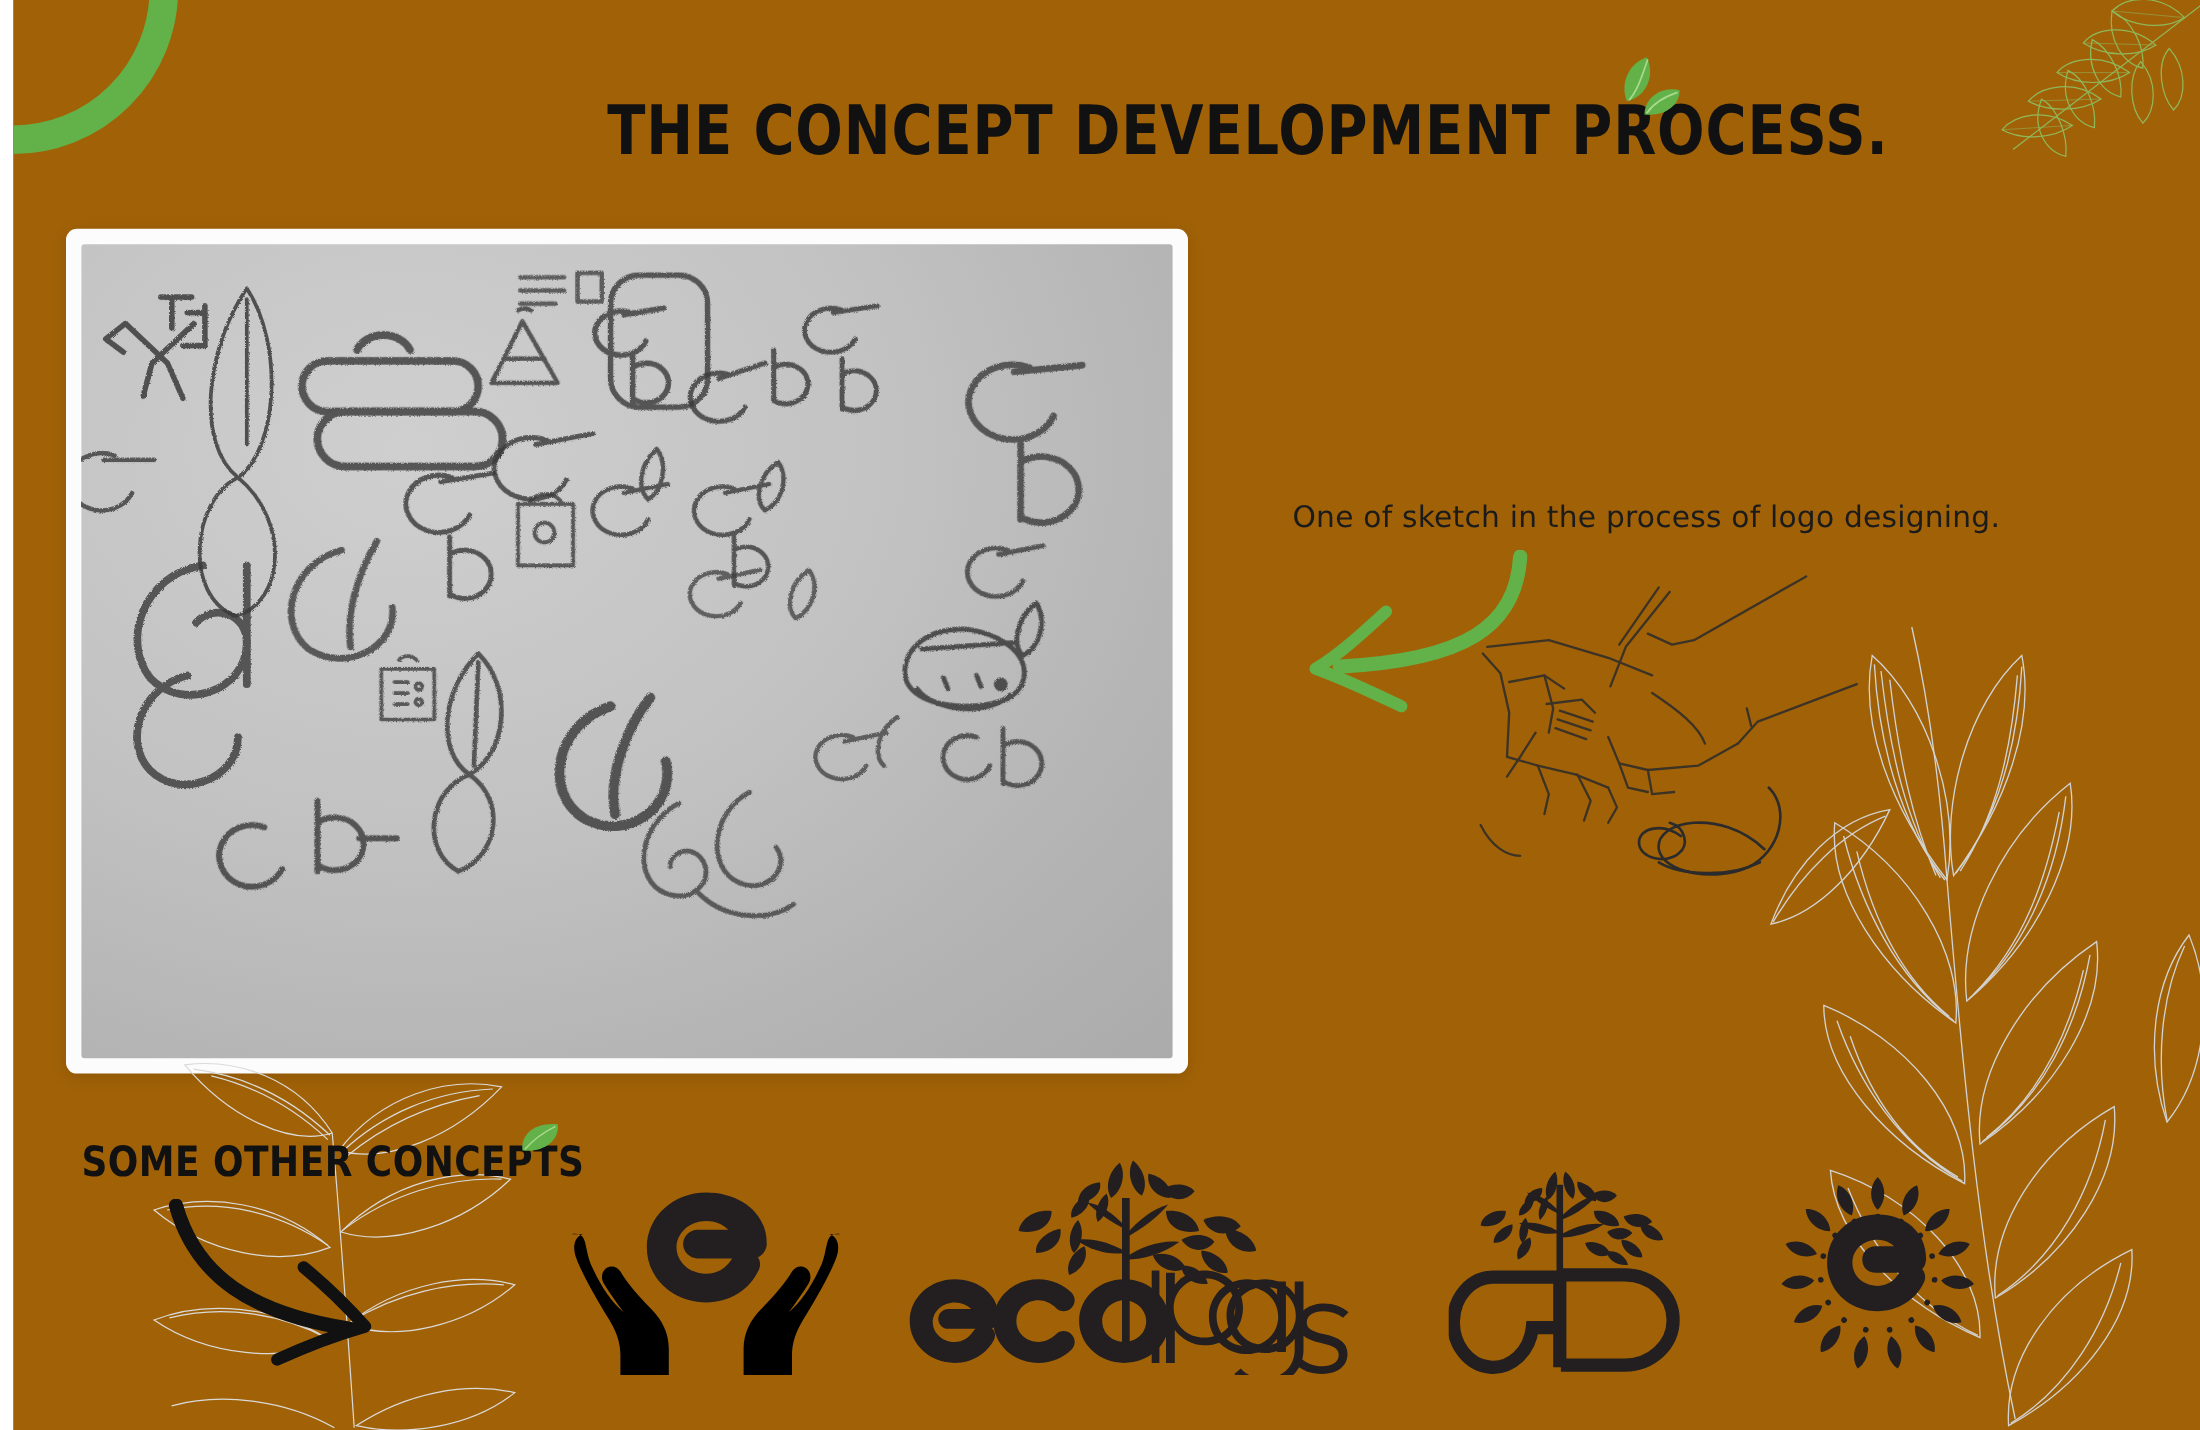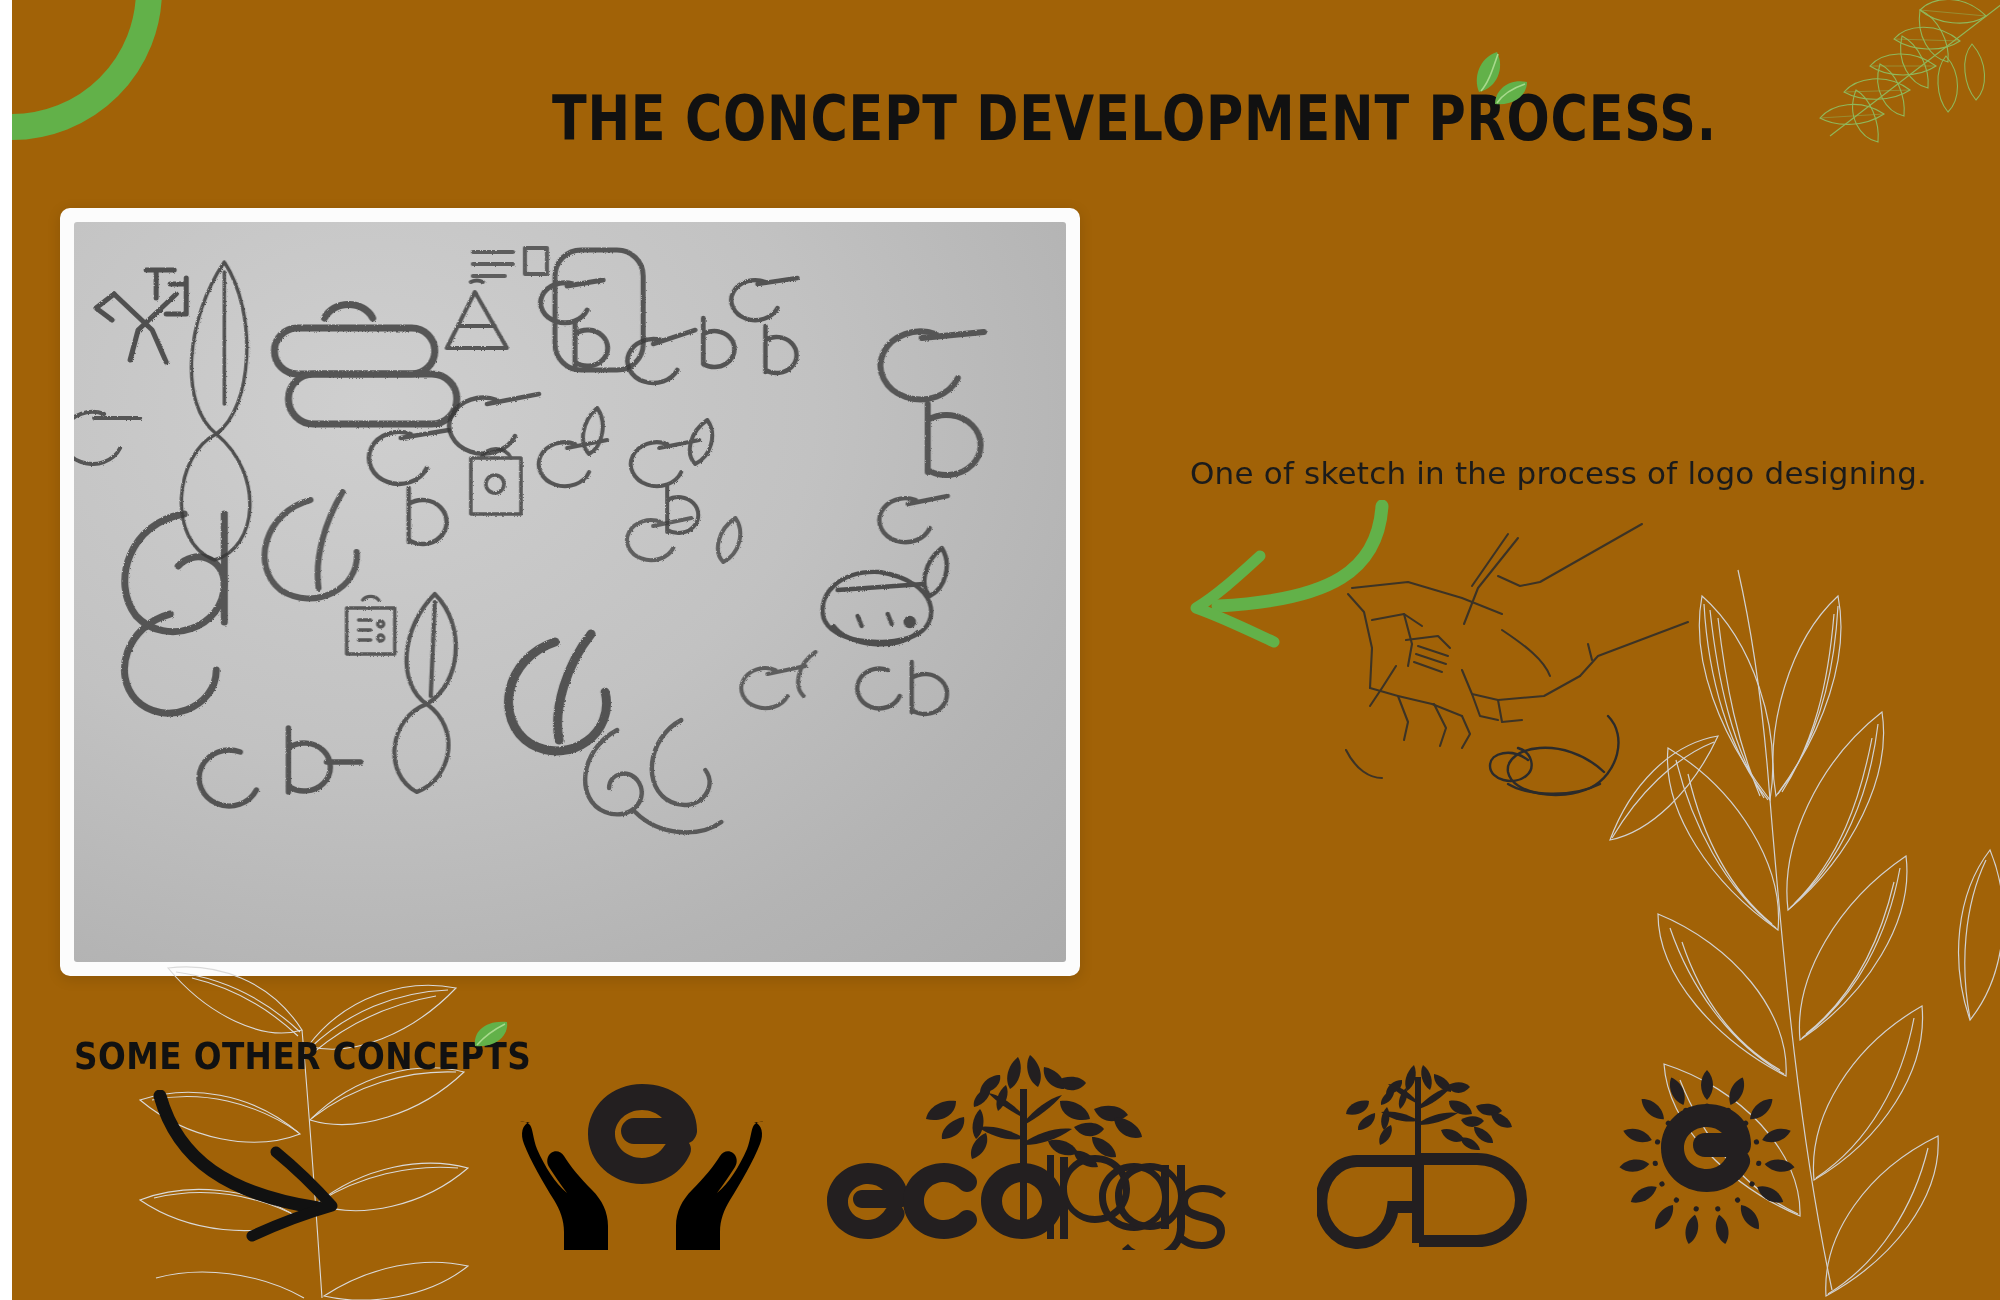--- a/index.html
+++ b/index.html
@@ -45,21 +45,21 @@
     position:relative;width:100%;height:100%;border-radius:3px;overflow:hidden;
     background:
       radial-gradient(ellipse at 30% 25%, #cfcfcf 0%, #c2c2c2 45%, #b4b4b4 75%, #ababab 100%);
   }
   .photo svg{position:absolute;left:0;top:0;width:100%;height:100%;}
 
   
   .caption{
     position:absolute;left:1163px;top:455px;width:700px;
     font-family:"DejaVu Sans", sans-serif;
-    font-size:31px;color:#1b1b1b;letter-spacing:.2px;white-space:nowrap;margin-left:15px;
+    font-size:27px;color:#1b1b1b;letter-spacing:.2px;white-space:nowrap;
   }
 
   
   .green-arrow{position:absolute;left:1170px;top:500px;width:210px;height:180px;}
 
   
   .hand-sketch{position:absolute;left:1300px;top:520px;width:420px;height:300px;}
 
   
   .botanical-right{position:absolute;left:1520px;top:500px;width:500px;height:800px;}

